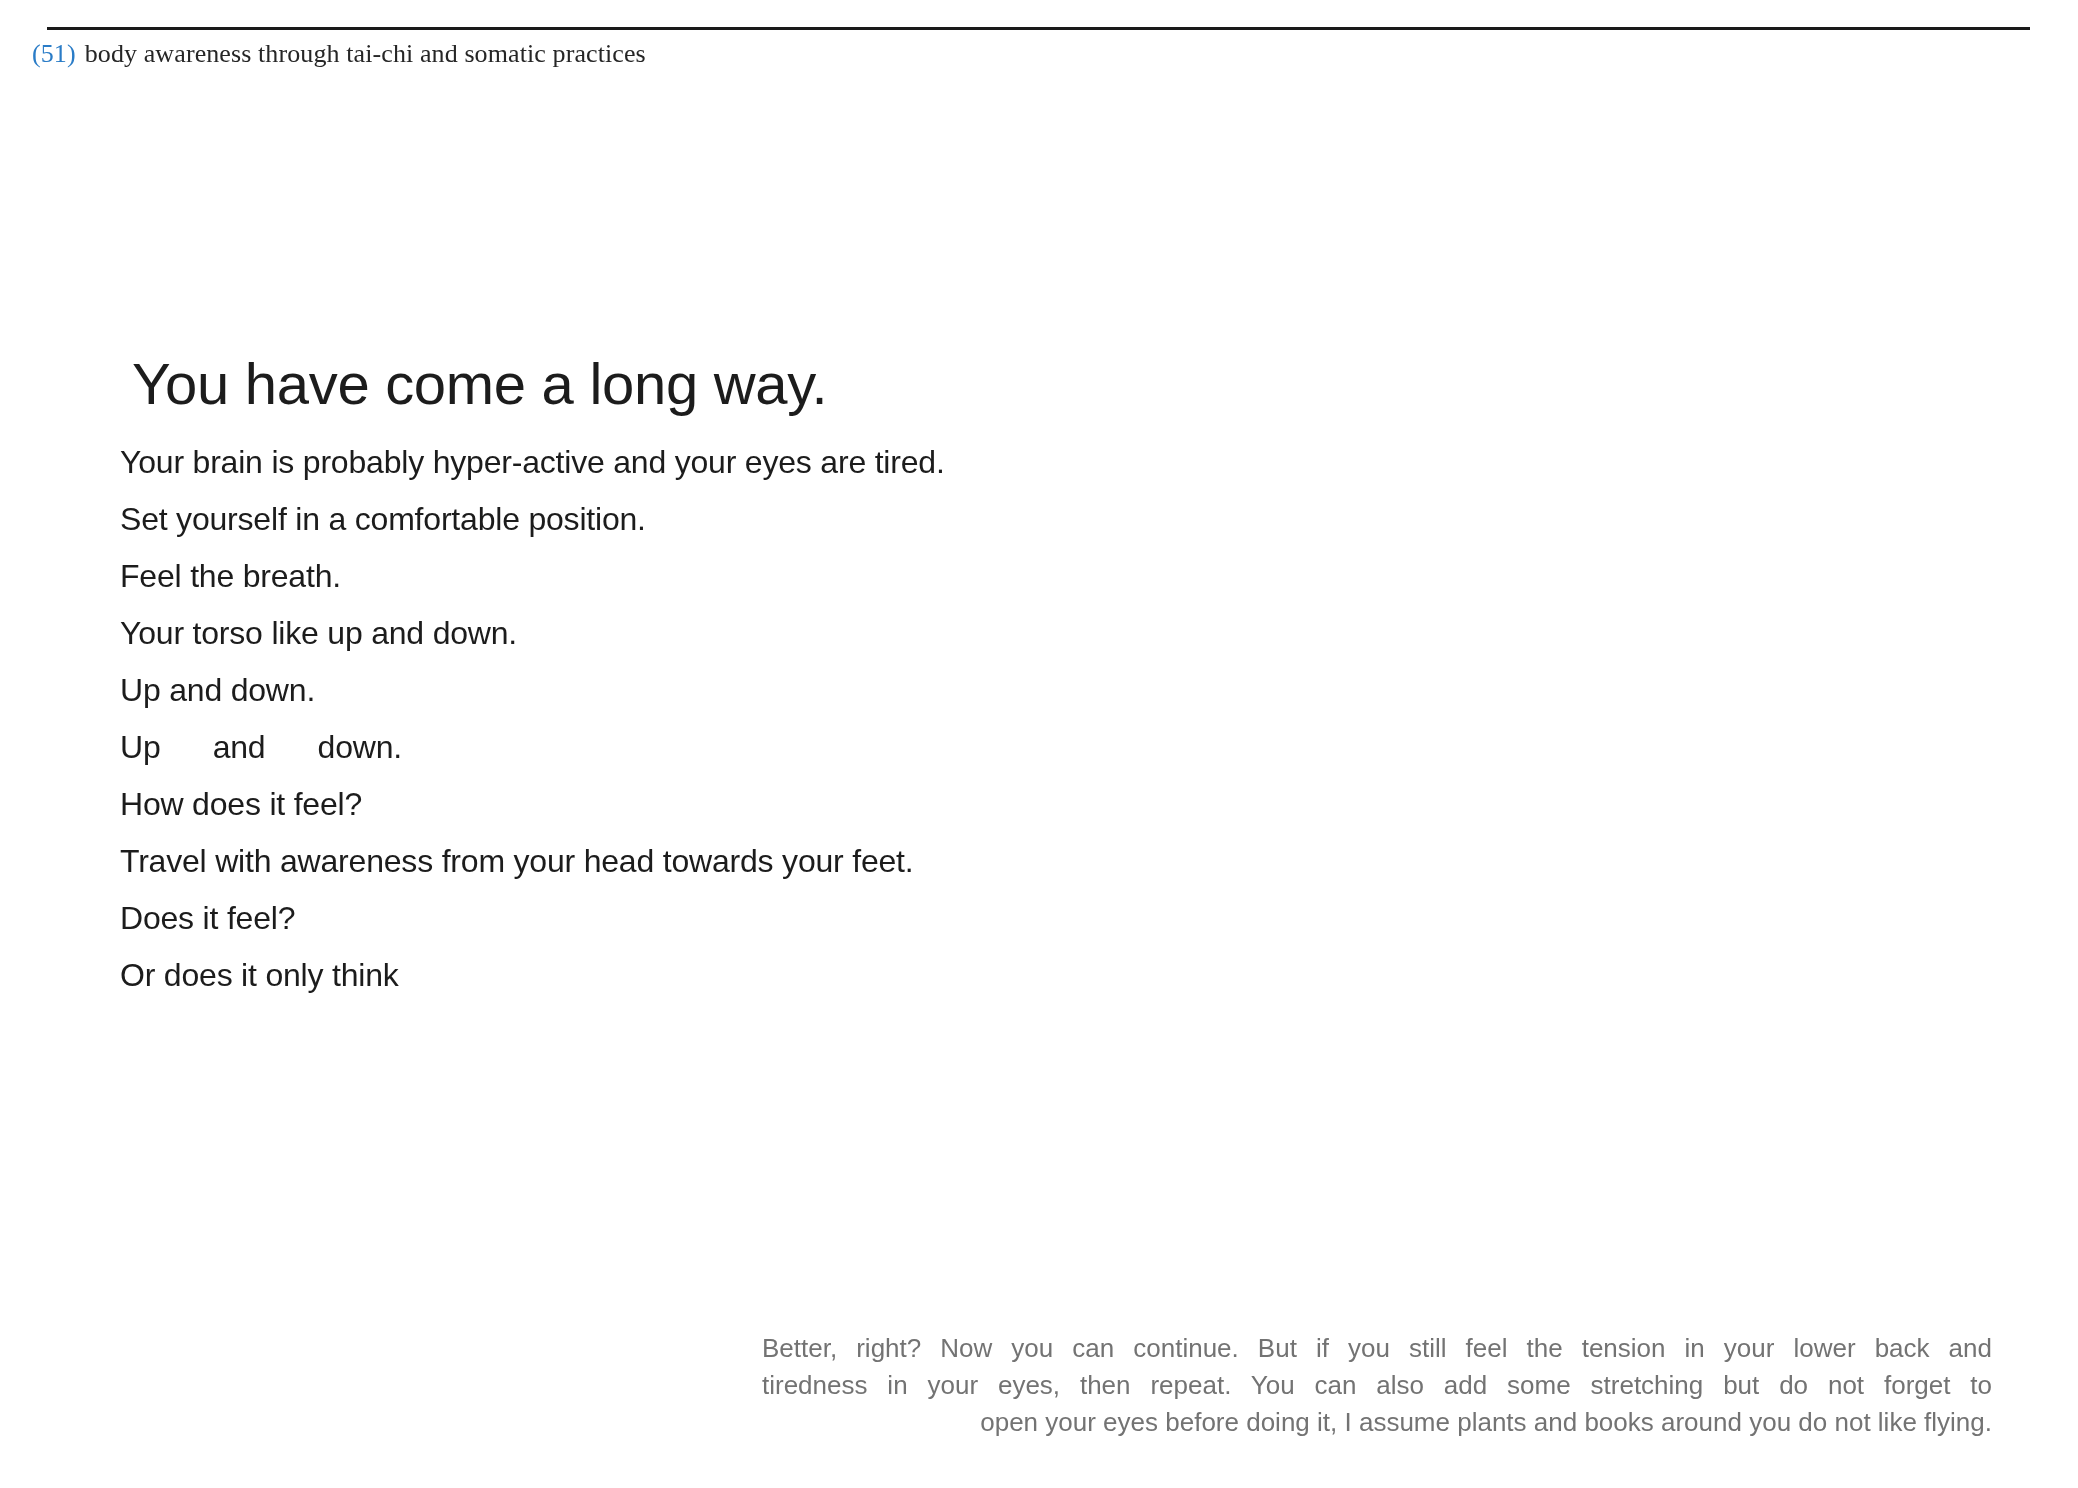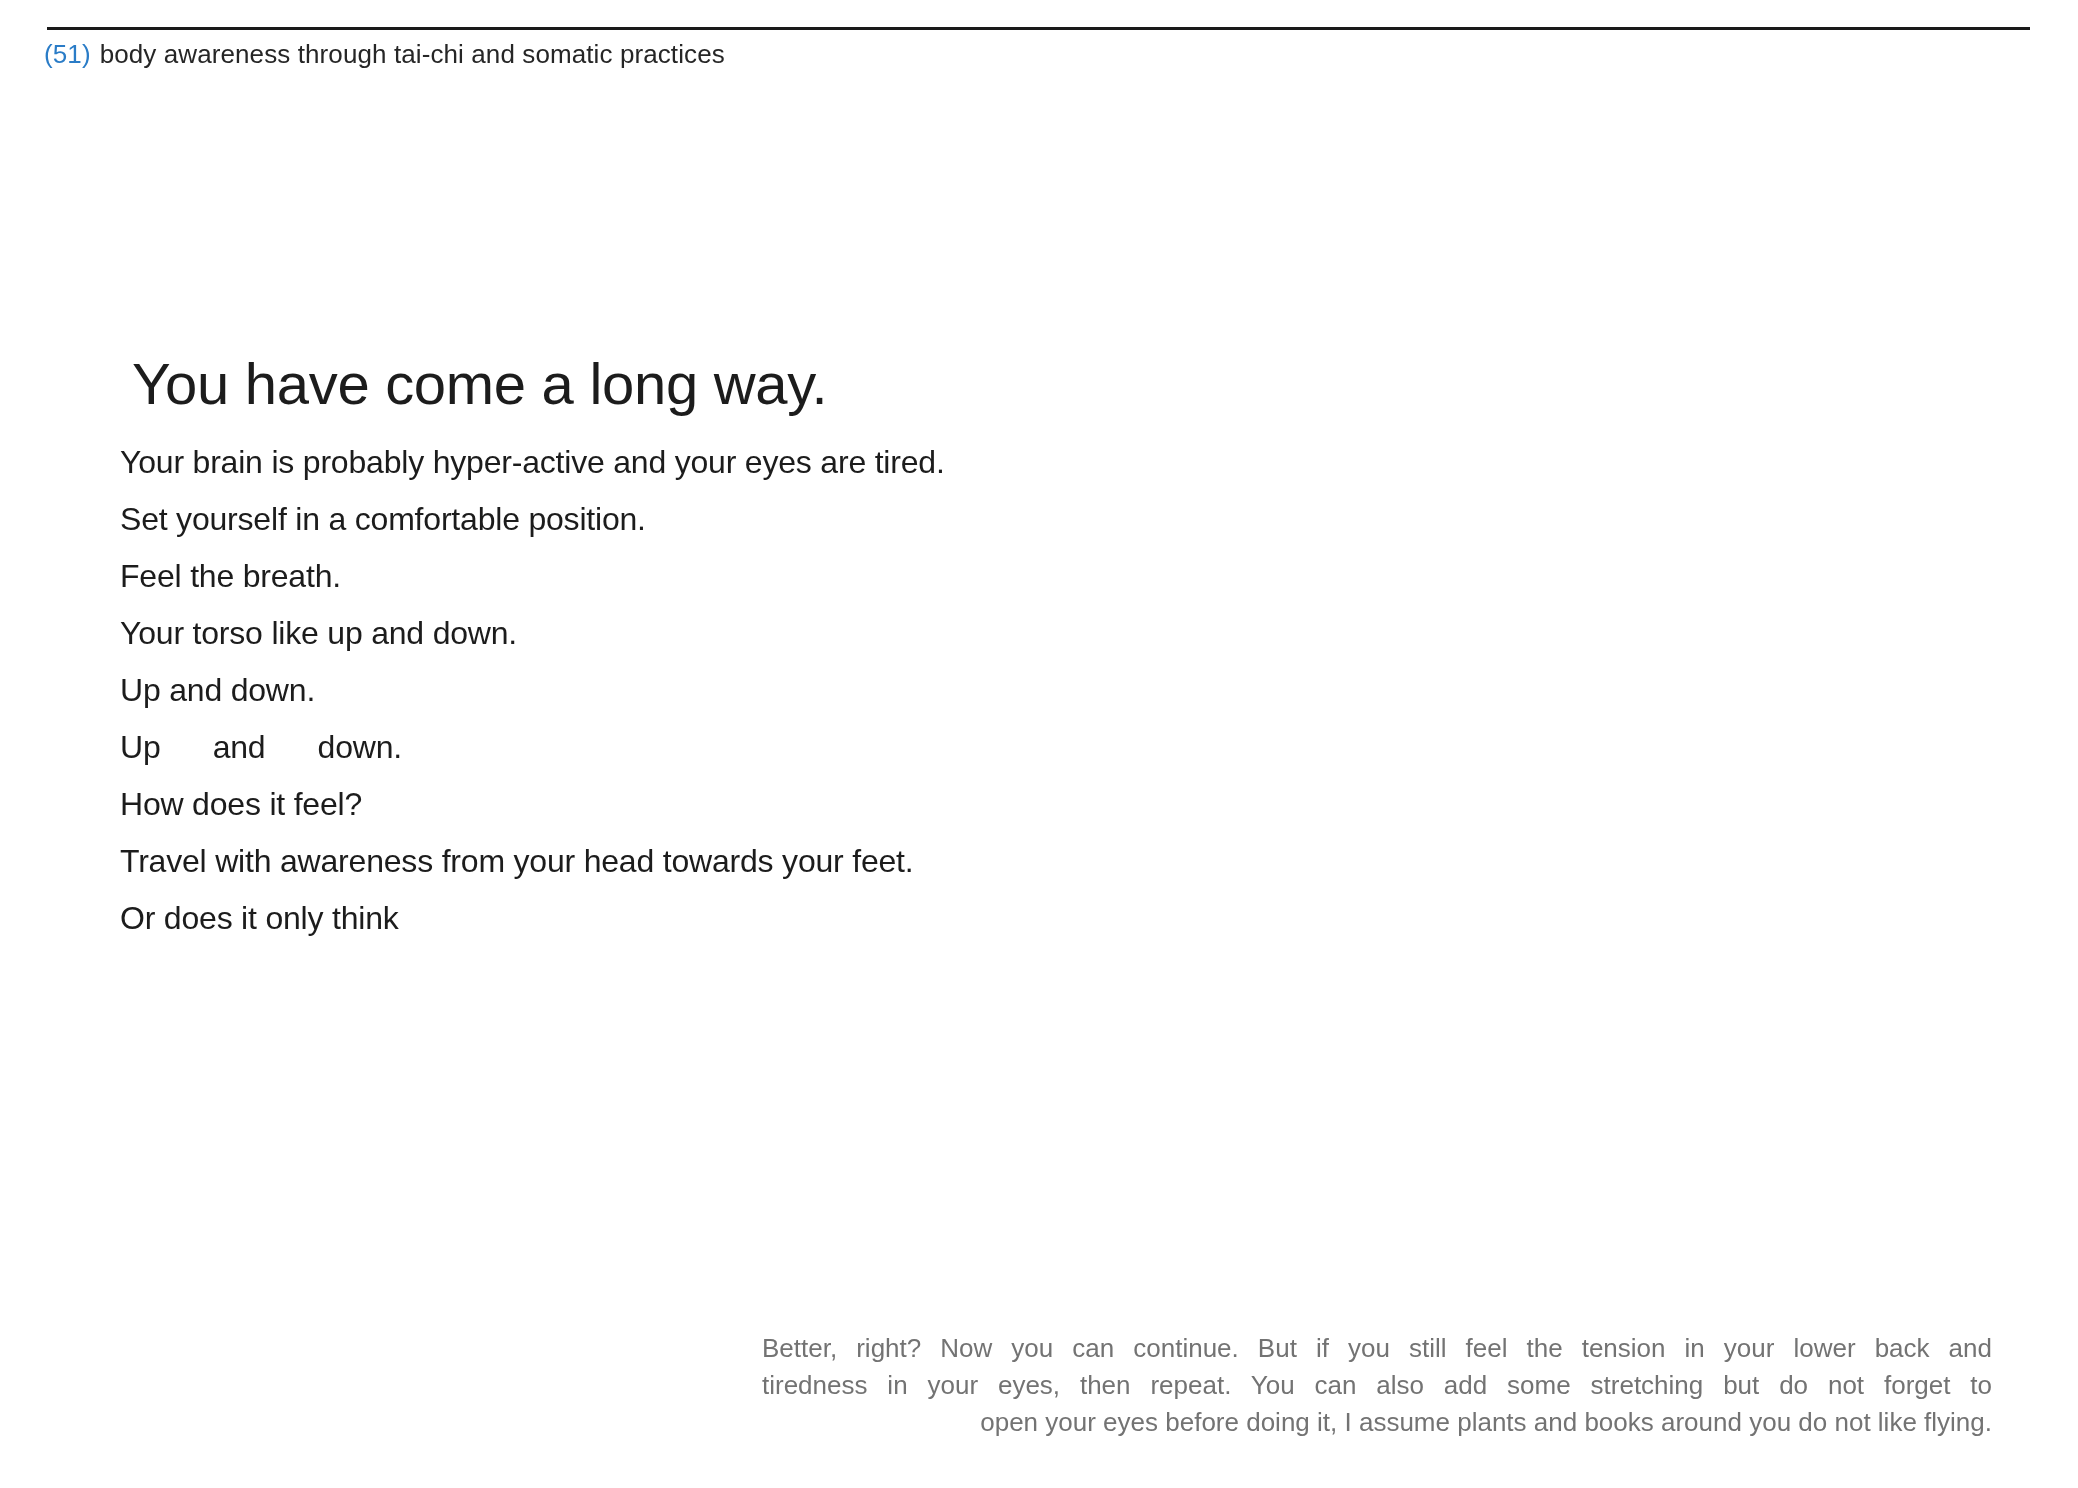--- a/index.html
+++ b/index.html
@@ -22,26 +22,27 @@
     left: 47px;
     top: 27px;
     width: 1983px;
     height: 3px;
     background: #1a1a1a;
   }
 
   
   .header {
     position: absolute;
-    left: 44px;
+    left: 32px;
     top: 38px;
     font-size: 26px;
     line-height: 32px;
     letter-spacing: 0.1px;
     white-space: pre;
+    font-family: Liberation Serif, serif;
   }
   .header .slide-number {
     color: #2a7cc7;
   }
   .header .header-title {
     color: #262626;
     margin-left: 9px;
   }
 
   
@@ -94,20 +95,21 @@
 <div class="poem">
   <h1 class="poem-title">You have come a long way.</h1>
   <div class="poem-line">Your brain is probably hyper-active and your eyes are tired.</div>
   <div class="poem-line">Set yourself in a comfortable position.</div>
   <div class="poem-line">Feel the breath.</div>
   <div class="poem-line">Your torso like up and down.</div>
   <div class="poem-line">Up and down.</div>
   <div class="poem-line">Up      and      down.</div>
   <div class="poem-line">How does it feel?</div>
   <div class="poem-line">Travel with awareness from your head towards your feet.</div>
+  <div class="poem-line">Does it feel?</div>
   <div class="poem-line">Or does it only think</div>
 </div>
 
 <div class="footer">
   <div class="jline">Better, right? Now you can continue. But if you still feel the tension in your lower back and</div>
   <div class="jline">tiredness in your eyes, then repeat. You can also add some stretching but do not forget to</div>
   <div class="rline">open your eyes before doing it, I assume plants and books around you do not like flying.</div>
 </div>
 
 </body></html>

